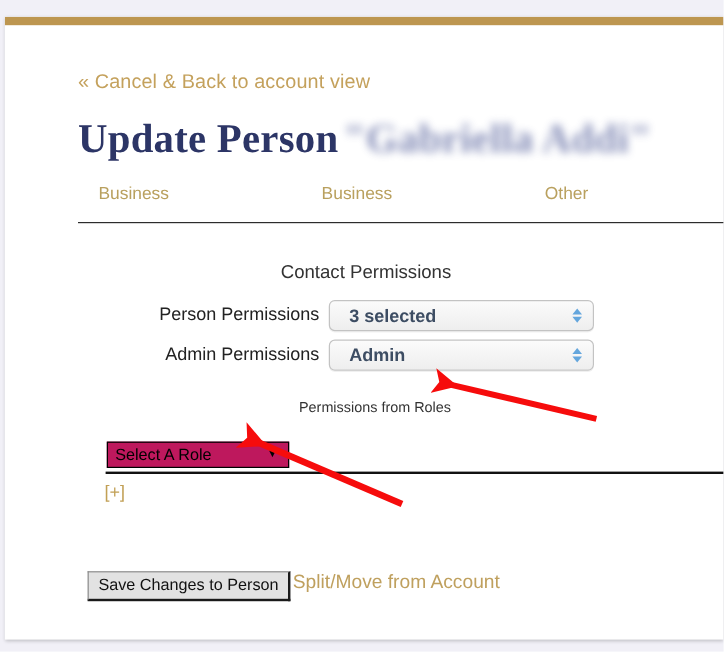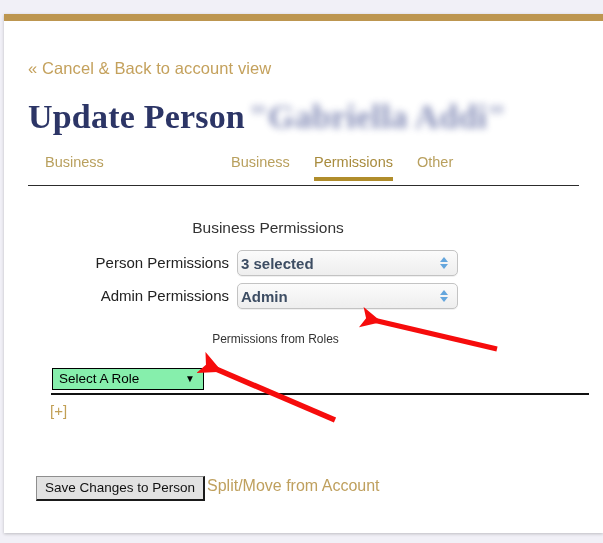--- a/index.html
+++ b/index.html
@@ -28,20 +28,21 @@
   }
   #gold-bar {
     height: 7px;
     width: 100%;
     background: #bd9650;
   }
   #card-body {
     position: relative;
     padding: 0;
     height: 360px;
+    margin-left: 37px;
   }
 
   
   #cancel-link {
     position: absolute;
     left: 24px;
     top: 38px;
     font-size: 16.5px;
     color: #c4a15c;
     letter-spacing: .1px;
@@ -130,21 +131,21 @@
     height: 26px;
     box-sizing: border-box;
     background: linear-gradient(#fbfbfb, #eeeeee);
     border: 1px solid #c3c3c3;
     border-radius: 5px;
     box-shadow: 0 1px 0 rgba(0,0,0,0.06);
     cursor: pointer;
   }
   .mac-select .sel-text {
     position: absolute;
-    left: 3px;
+    left: 16px;
     top: 0;
     line-height: 25px;
     font-size: 15px;
     font-weight: bold;
     color: #3d4d63;
     white-space: nowrap;
   }
   .mac-select .sel-arrows {
     position: absolute;
     right: 8px;
@@ -180,21 +181,21 @@
   }
 
   
   #role-select {
     position: absolute;
     left: 48px;
     top: 347px;
     width: 152px;
     height: 22px;
     box-sizing: border-box;
-    background: #86efac;
+    background: #be185d;
     border: 1px solid #000000;
     cursor: pointer;
   }
   #role-select .rs-text {
     position: absolute;
     left: 6px;
     top: 0;
     line-height: 20px;
     font-size: 13.5px;
     color: #000000;
@@ -273,25 +274,24 @@
 
     <a id="cancel-link" href="#">« Cancel &amp; Back to account view</a>
 
     <div id="page-title">
       <span>Update Person</span><span class="person-name">"Gabriella Addi"</span>
     </div>
 
     <div id="tabs">
       <div class="tab" style="left: 17px;">Business</div>
       <div class="tab" style="left: 203px;">Business</div>
-      <div class="tab active" style="left: 286px;">Permissions</div>
       <div class="tab" style="left: 389px;">Other</div>
     </div>
 
-    <div id="section-heading-personal">Business Permissions</div>
+    <div id="section-heading-personal">Contact Permissions</div>
 
     <div class="form-row" id="row-person-permissions" style="top: 229px;">
       <div class="form-label">Person Permissions</div>
       <div class="mac-select">
         <span class="sel-text">3 selected</span>
         <span class="sel-arrows">
           <span class="up"></span>
             <span class="dn"></span>
         </span>
       </div>

